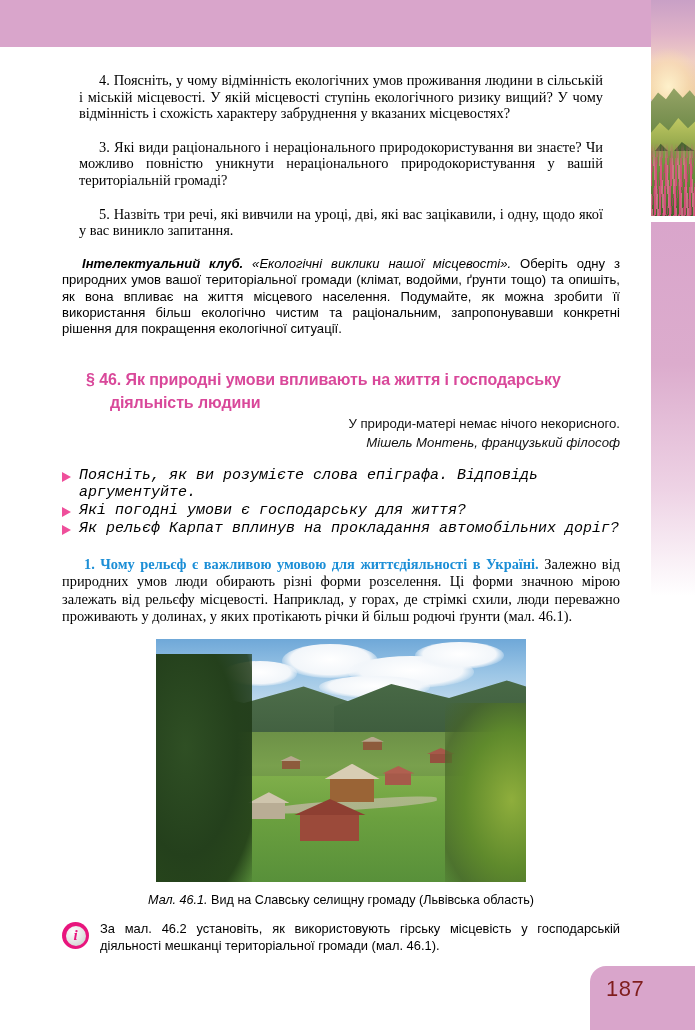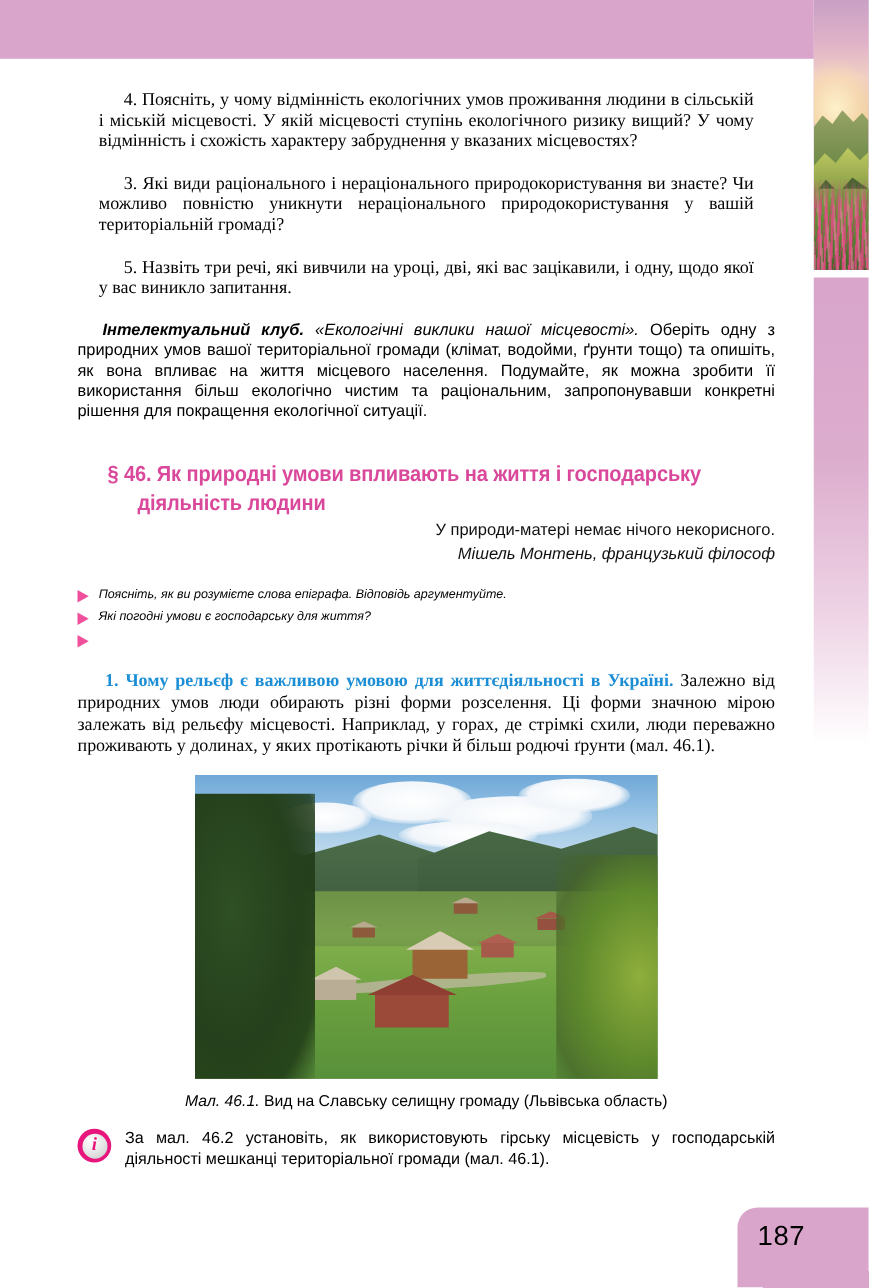--- a/index.html
+++ b/index.html
@@ -96,21 +96,21 @@
     background: #d9a5cb;
     border-top-left-radius: 16px;
   }
   .page-number {
     position: absolute;
     left: 16px;
     top: 10px;
     font-family: "Liberation Sans", sans-serif;
     font-size: 22px;
     font-weight: 400;
-    color: #000000;
+    color: #7f1d1d;
     letter-spacing: .5px;
   }
 
   
   .content {
     position: absolute;
     left: 62px;
     top: 55px;
     width: 558px;
   }
@@ -175,23 +175,23 @@
   }
   .tri {
     flex: 0 0 auto;
     width: 0; height: 0;
     margin-top: 5px;
     border-left: 9px solid #ef4f9b;
     border-top: 5.5px solid transparent;
     border-bottom: 5.5px solid transparent;
   }
   .q-text {
-    font-family: Liberation Sans, sans-serif;
+    font-family: Liberation Mono, monospace;
     font-style: italic;
-    font-size: 10px;
+    font-size: 15px;
     line-height: 17px;
   }
 
   
   .subsection { margin-top: 19px; }
   .sub-lead {
     color: #1b8ed6;
     font-weight: 700;
     font-family: "Liberation Serif", serif;
     font-size: 14.4px;
@@ -375,20 +375,21 @@
     <div class="q-row">
       <span class="tri"></span>
       <span class="q-text">Поясніть, як ви розумієте слова епіграфа. Відповідь аргументуйте.</span>
     </div>
     <div class="q-row">
       <span class="tri"></span>
       <span class="q-text">Які погодні умови є господарську для життя?</span>
     </div>
     <div class="q-row">
       <span class="tri"></span>
+      <span class="q-text">Як рельєф Карпат вплинув на прокладання автомобільних доріг?</span>
     </div>
   </div>
 
   <div class="subsection">
     <p class="sub-body"><span class="sub-lead">1. Чому рельєф є важливою умовою для життєдіяльності в Україні.</span><span> Залежно від природних умов люди обирають різні форми розселення. Ці форми значною мірою залежать від рельєфу місцевості. Наприклад, у горах, де стрімкі схили, люди переважно проживають у долинах, у яких протікають річки й більш родючі ґрунти (мал. 46.1).</span></p>
   </div>
 
   <div class="figure">
     <div class="photo">
       <div class="p-sky"></div>

